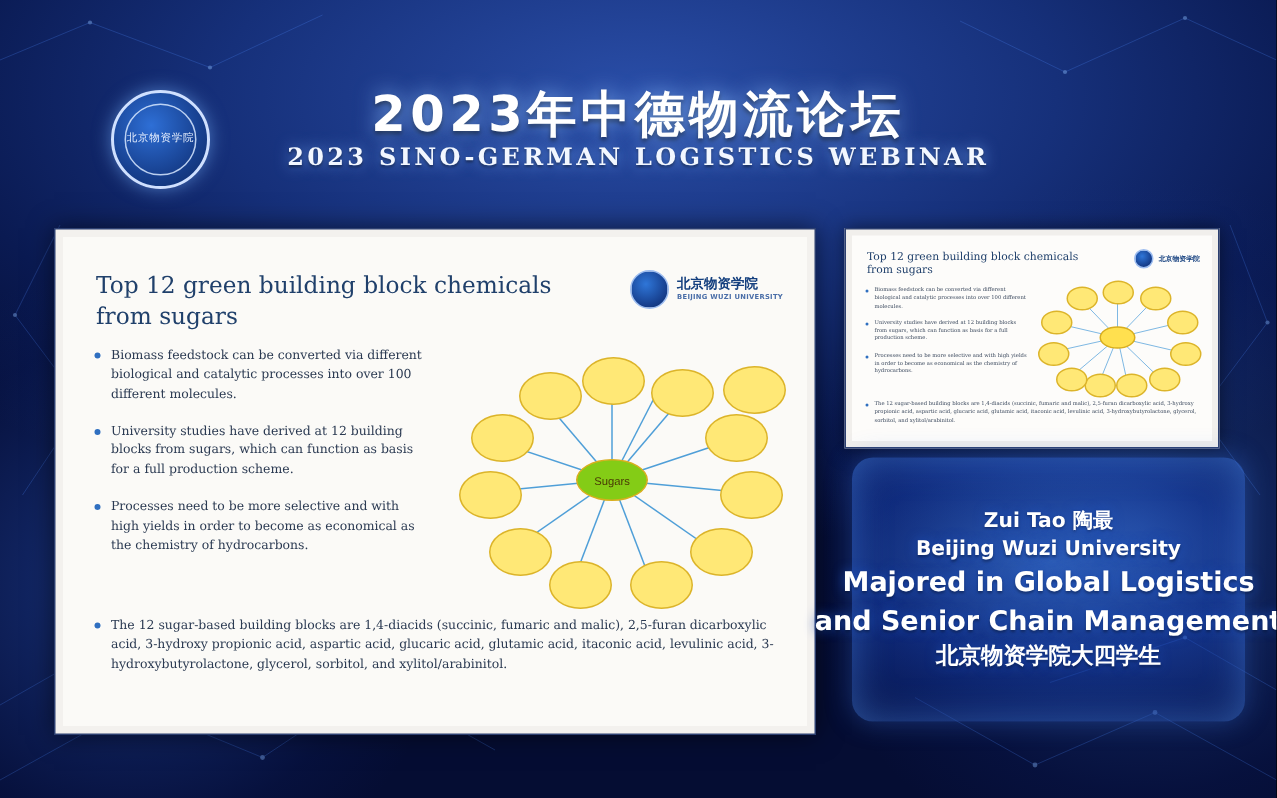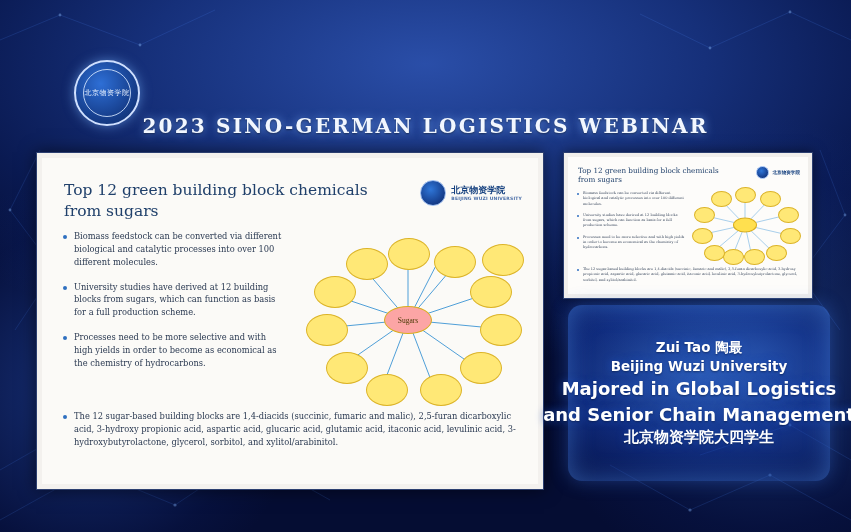--- a/index.html
+++ b/index.html
@@ -84,25 +84,25 @@
     text-align: center;
     font-family: "DejaVu Sans", sans-serif;
     font-size: 33px;
     font-weight: bold;
     color: #ffffff;
     letter-spacing: 3px;
     text-shadow: 0 0 14px rgba(140,190,255,0.85), 0 2px 3px rgba(0,0,0,0.6);
   }
   .title-en {
     position: absolute;
-    left: 0; top: 114px;
+    left: 0; top: 95px;
     width: 851px;
     text-align: center;
     font-family: "DejaVu Serif", serif;
-    font-size: 20px;
+    font-size: 16px;
     font-weight: bold;
     color: #f2f7ff;
     letter-spacing: 2.2px;
     text-shadow: 0 0 10px rgba(120,175,255,0.8), 0 1px 2px rgba(0,0,0,0.55);
   }
 
   
   .slide {
     position: absolute;
     left: 36px; top: 152px;
@@ -196,26 +196,26 @@
     position: absolute;
     left: 252px; top: 78px;
     width: 228px; height: 168px;
   }
   .hub {
     position: absolute;
     left: 50%; top: 50%;
     transform: translate(-50%, -50%);
     width: 46px; height: 26px;
     border-radius: 50%;
-    background: #fca5a5;
+    background: #84cc16;
     border: 1px solid #d9ae1e;
     display: flex;
     align-items: center;
     justify-content: center;
-    font-family: Liberation Serif, serif;
+    font-family: Liberation Sans, sans-serif;
     font-size: 7.5px;
     color: #4a3a05;
   }
   .node {
     position: absolute;
     width: 40px; height: 30px;
     border-radius: 50%;
     background: #ffe876;
     border: 1px solid #dcb42a;
   }
@@ -393,20 +393,21 @@
         <circle cx="800" cy="275" r="1.4"></circle>
     </g>
   </svg>
   <div class="glow-left"></div>
   <div class="glow-right"></div>
 
   <div class="header">
     <div class="logo">
       <div class="ring">北京物资学院</div>
     </div>
+    <div class="title-cn">2023年中德物流论坛</div>
     <div class="title-en">2023 SINO-GERMAN LOGISTICS WEBINAR</div>
   </div>
 
   <div class="slide">
     <div class="slide-inner">
       <div class="slide-title">Top 12 green building block chemicals from sugars</div>
 
       <div class="slide-logo">
         <div class="mark"></div>
         <div class="mark-text">

